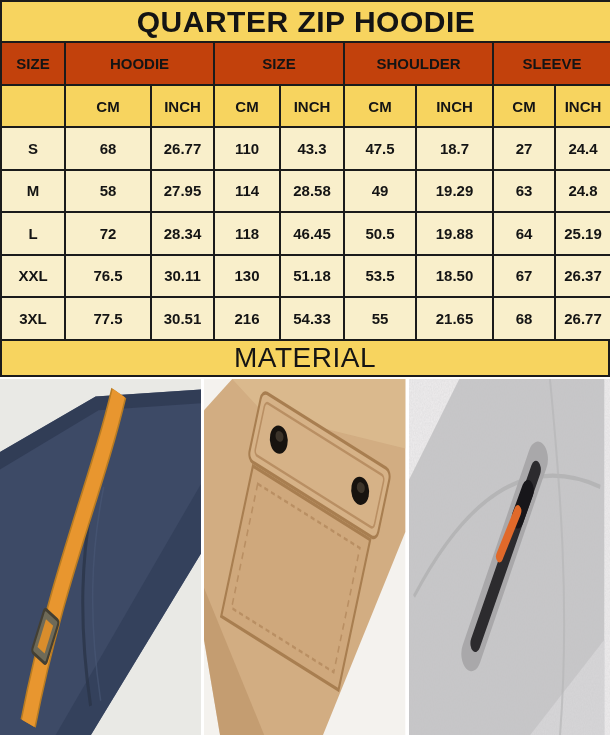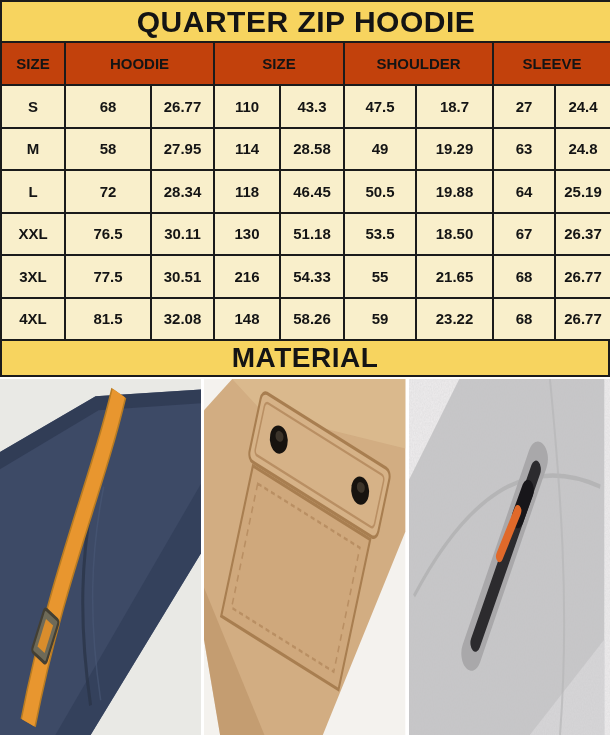--- a/index.html
+++ b/index.html
@@ -52,21 +52,21 @@
   
   .material-band {
     background: #f7d45f;
     border: 2px solid #1b1b1b;
     border-top: 0;
     height: 34px;
     display: flex;
     align-items: center;
     justify-content: center;
     font-size: 28px;
-    font-weight: 700;
+    font-weight: 400;
     color: #141414;
     letter-spacing: 0.5px;
   }
 
   
   .photos {
     flex: 1;
     display: flex;
     gap: 3px;
     padding-top: 2px;
@@ -96,20 +96,31 @@
       <tr>
         <td class="title-cell" colspan="9">QUARTER ZIP HOODIE</td>
       </tr>
       <tr>
         <td class="head-cell">SIZE</td>
         <td class="head-cell" colspan="2">HOODIE</td>
         <td class="head-cell" colspan="2">SIZE</td>
         <td class="head-cell" colspan="2">SHOULDER</td>
         <td class="head-cell" colspan="2">SLEEVE</td>
       </tr>
+      <tr>
+        <td class="unit-cell"></td>
+        <td class="unit-cell">CM</td>
+        <td class="unit-cell">INCH</td>
+        <td class="unit-cell">CM</td>
+        <td class="unit-cell">INCH</td>
+        <td class="unit-cell">CM</td>
+        <td class="unit-cell">INCH</td>
+        <td class="unit-cell">CM</td>
+        <td class="unit-cell">INCH</td>
+      </tr>
     </thead>
     <tbody>
         <tr>
           <td>S</td>
           <td>68</td>
           <td>26.77</td>
           <td>110</td>
           <td>43.3</td>
           <td>47.5</td>
           <td>18.7</td>
@@ -150,31 +161,20 @@
           <td>26.37</td>
         </tr>
         <tr>
           <td>3XL</td>
           <td>77.5</td>
           <td>30.51</td>
           <td>216</td>
           <td>54.33</td>
           <td>55</td>
           <td>21.65</td>
-          <td>68</td>
-          <td>26.77</td>
-        </tr>
-        <tr>
-          <td>4XL</td>
-          <td>81.5</td>
-          <td>32.08</td>
-          <td>148</td>
-          <td>58.26</td>
-          <td>59</td>
-          <td>23.22</td>
           <td>68</td>
           <td>26.77</td>
         </tr>
       </tbody>
   </table>
 
   <div class="material-band">MATERIAL</div>
 
   <div class="photos">
 

